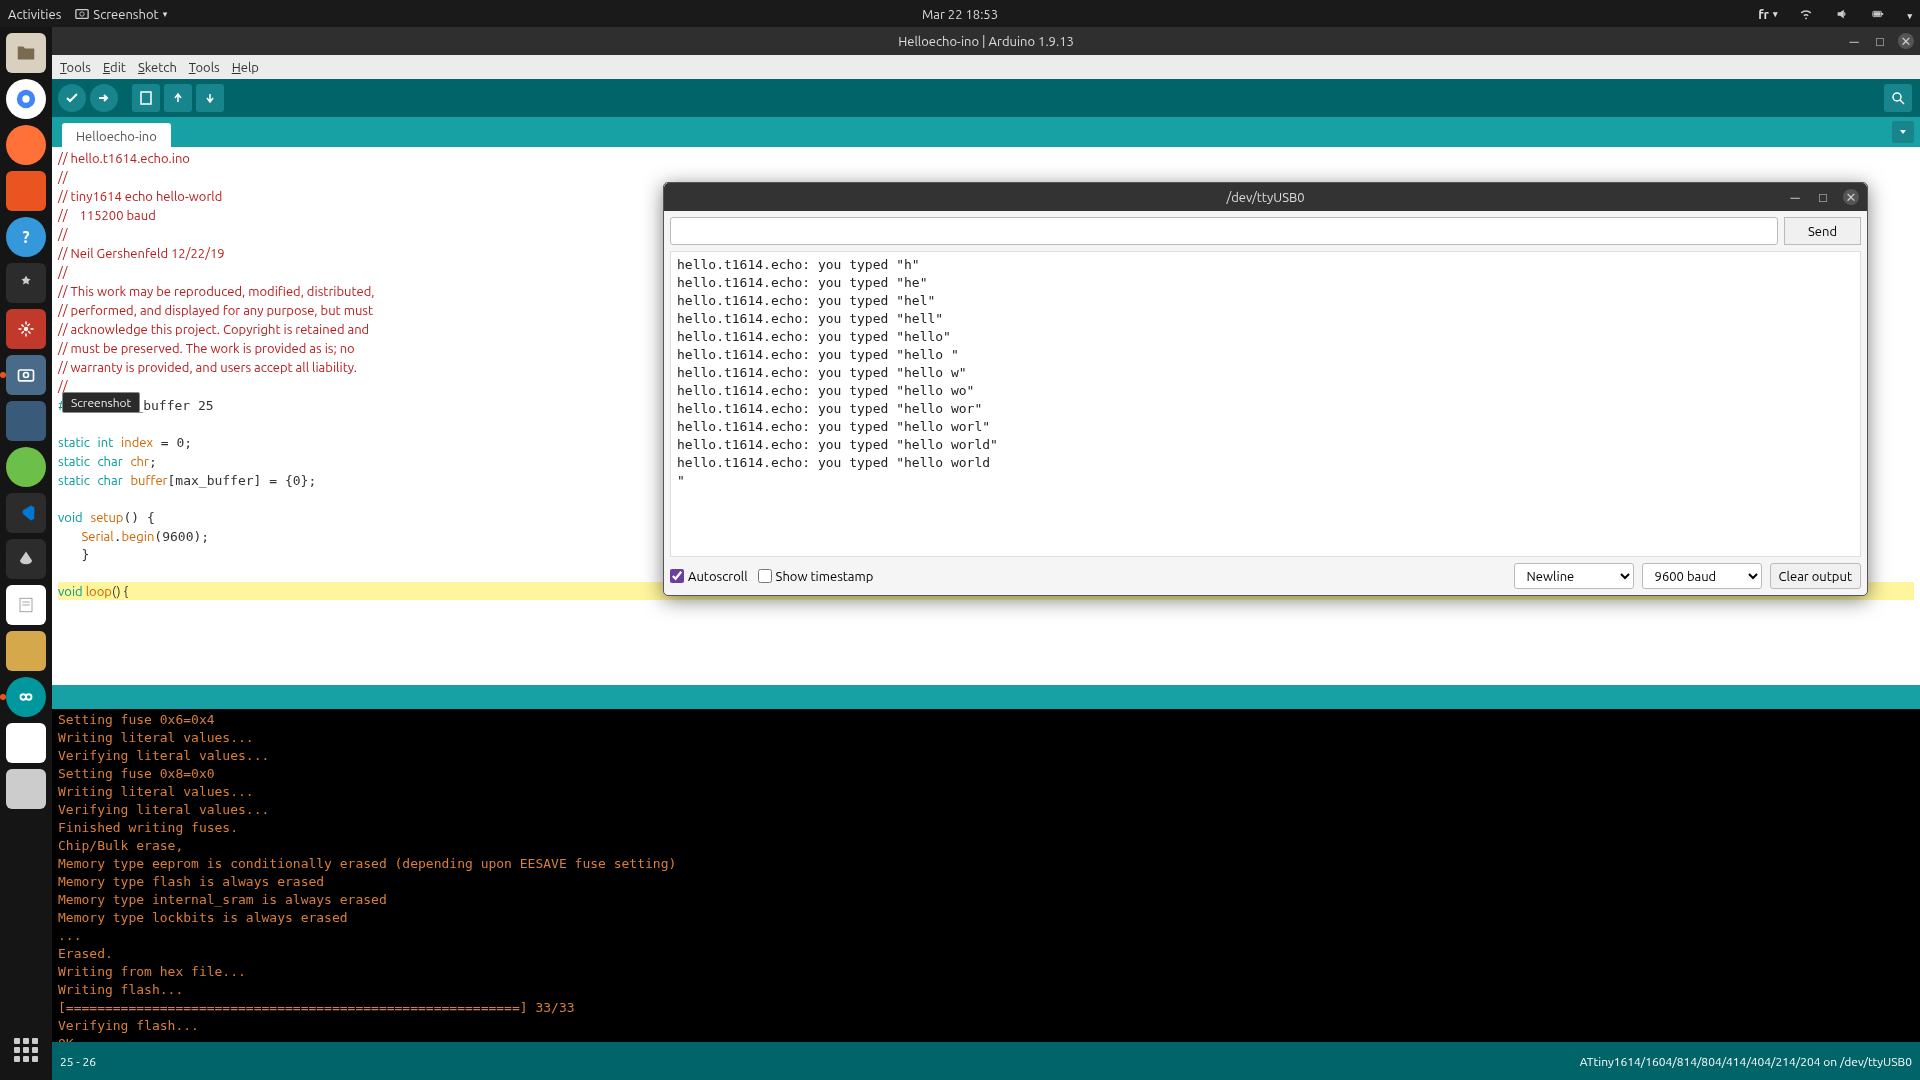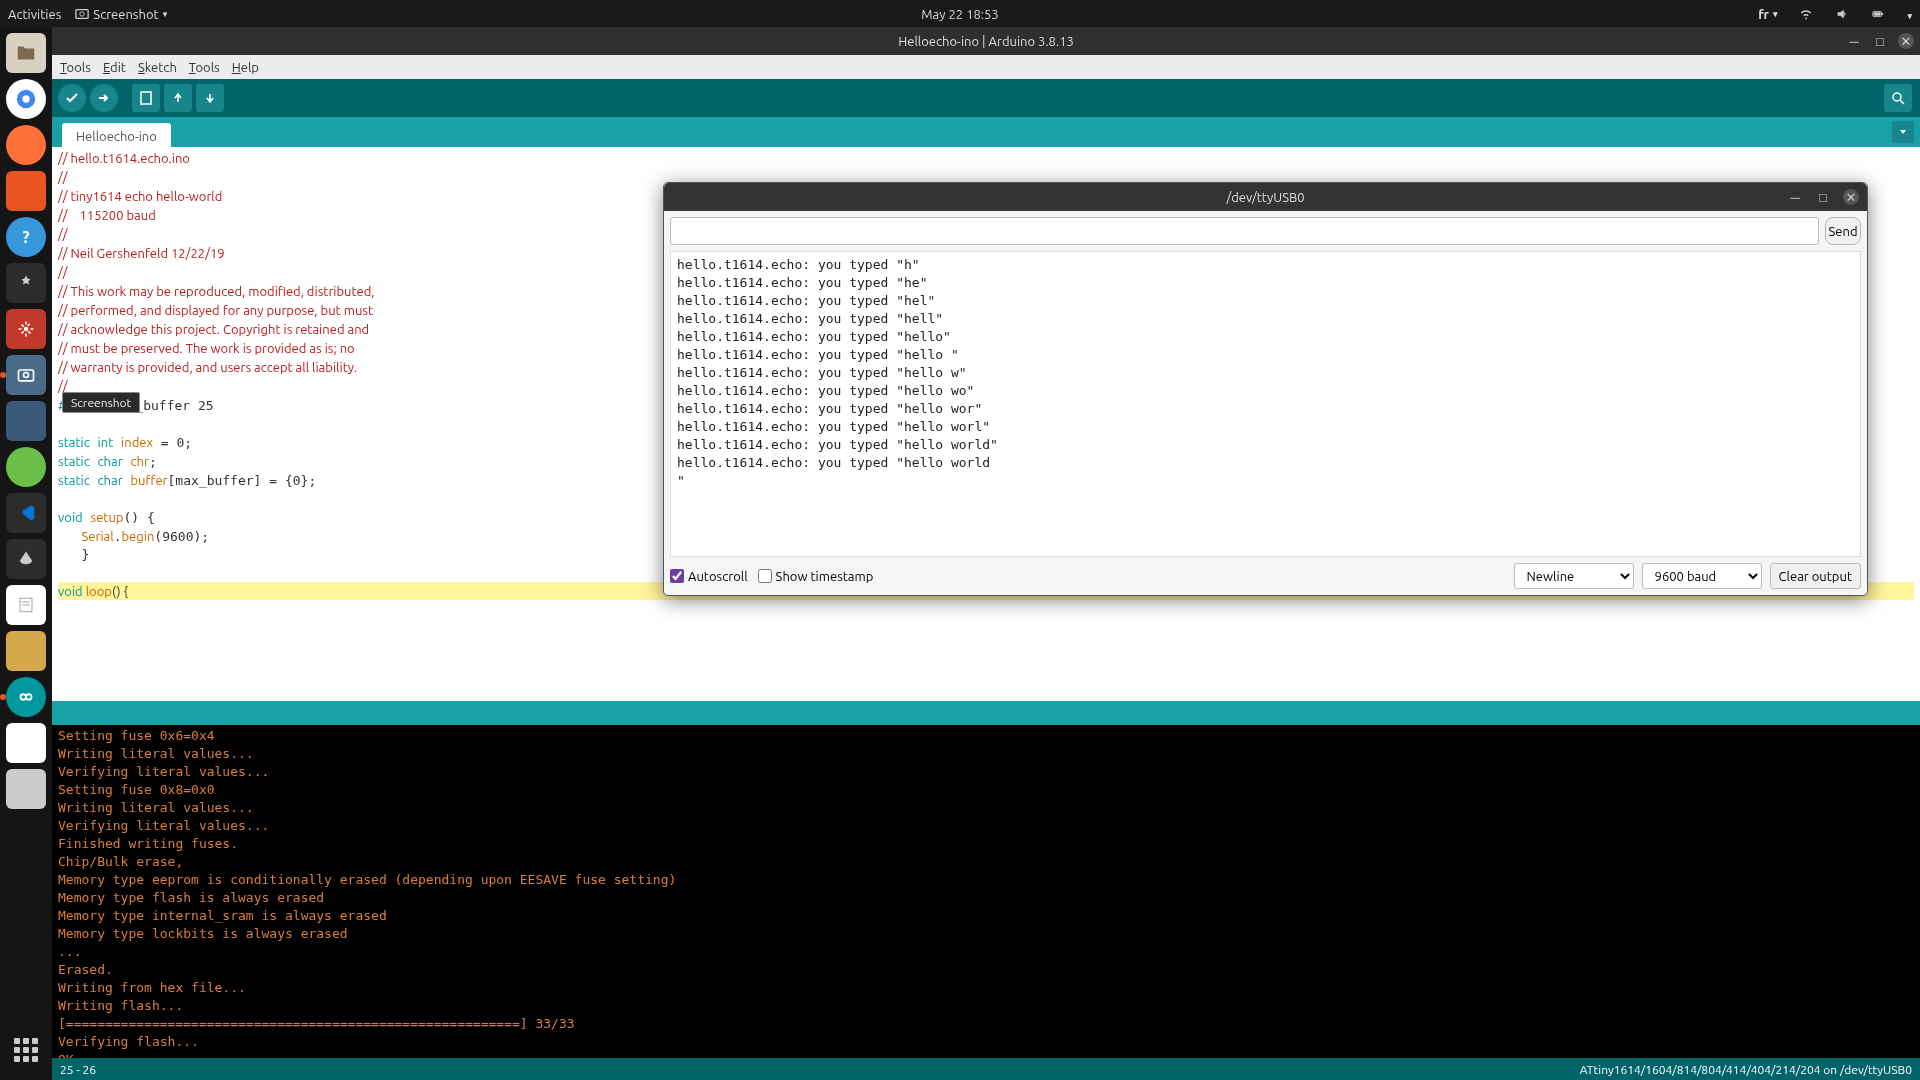--- a/index.html
+++ b/index.html
@@ -44,32 +44,32 @@
 .tabbar .dd { position: absolute; right: 6px; width: 22px; height: 22px; background: #17858b; border-radius: 3px; display: flex; align-items: center; justify-content: center; top: 4px; }
 
 .editor { flex: 1; background: #fff; font-family: "DejaVu Sans Mono", monospace; font-size: 13px; color: #333; padding: 2px 6px; white-space: pre; overflow: hidden; line-height: 18px; position: relative; }
 .editor .c { color: #b91c1c; }
 .editor .kw2 { color: #009999; }
 .editor .fn { color: #cc6600; }
 .editor .hl { background: #fff59d; display: inline-block; width: 100%; }
 
 .statusband { height: 24px; background: #17a1a5; }
 .console { height: 333px; background: #000; color: #d97f3a; font-family: "DejaVu Sans Mono", monospace; font-size: 13px; white-space: pre; padding: 2px 6px; overflow-y: scroll; line-height: 18px; }
-.footer { height: 22px; background: #006468; color: #fff; display: flex; align-items: center; font-size: 12px; padding: 0 8px; }
+.footer { height: 38px; background: #006468; color: #fff; display: flex; align-items: center; font-size: 12px; padding: 0 8px; }
 .footer .l { margin-right: auto; }
 
 
 .serialwin { position: absolute; left: 663px; top: 182px; width: 1205px; height: 414px; background: #f5f5f5; border: 1px solid #555; border-radius: 5px; display: flex; flex-direction: column; box-shadow: 0 4px 20px rgba(0,0,0,0.5); }
 .serialwin .swtitle { height: 28px; background: #333; color: #ddd; display: flex; align-items: center; justify-content: center; font-size: 13px; border-radius: 5px 5px 0 0; position: relative; }
 .serialwin .swtitle .winbtns { position: absolute; right: 8px; display: flex; gap: 12px; }
 .serialwin .swtitle .wbtn { width: 16px; height: 16px; display: flex; align-items: center; justify-content: center; color: #ccc; }
 .serialwin .swtitle .wbtn.close { background: #555; border-radius: 50%; }
 .serialwin .inputrow { display: flex; padding: 6px; gap: 6px; }
 .serialwin .inputrow input { flex: 1; height: 28px; border: 1px solid #bbb; border-radius: 3px; background: #fff; padding: 0 6px; }
-.serialwin .inputrow button { width: 36px; border: 1px solid #bbb; border-radius: 8px; background: #f0f0f0; font-size: 13px; }
+.serialwin .inputrow button { width: 77px; border: 1px solid #bbb; border-radius: 0; background: #f0f0f0; font-size: 13px; }
 .serialwin .output { flex: 1; background: #fff; margin: 0 6px; border: 1px solid #ddd; font-family: "DejaVu Sans Mono", monospace; font-size: 13px; white-space: pre; padding: 4px 6px; line-height: 18px; color: #222; overflow: auto; }
 .serialwin .bottomrow { display: flex; align-items: center; padding: 6px; gap: 10px; font-size: 13px; }
 .serialwin .bottomrow .chk { display: flex; align-items: center; gap: 4px; }
 .serialwin .bottomrow .chk input { width: 14px; height: 14px; accent-color: #6b3fa0; }
 .serialwin .bottomrow .right { margin-left: auto; display: flex; gap: 8px; }
 .serialwin .bottomrow select, .serialwin .bottomrow button { height: 26px; border: 1px solid #bbb; border-radius: 3px; background: #fff; padding: 0 8px; font-size: 13px; min-width: 120px; }
 .serialwin .bottomrow button { background: #f0f0f0; min-width: auto; }
 
 
 .tooltip { position: absolute; left: 62px; top: 392px; background: #2a2a2a; color: #eee; border: 1px solid #888; padding: 3px 8px; font-size: 12px; border-radius: 2px; z-index: 100; }
@@ -86,21 +86,21 @@
     <span class="menuitem">Activities</span>
     <span class="menuitem">
       <svg viewBox="0 0 16 16">
           <rect x="1" y="3" width="14" height="10" rx="1" fill="none" stroke="#ccc" stroke-width="1.5"></rect>
           <circle cx="8" cy="8" r="2.5" fill="none" stroke="#ccc"></circle>
         </svg>
       <span>Screenshot</span>
       <span class="tri">▾</span>
     </span>
   </div>
-  <div class="center">May 22  18:53</div>
+  <div class="center">Mar 22  18:53</div>
   <div class="right">
     <span class="menuitem">
         <span>fr</span>
         <span class="tri">▾</span>
       </span>
     <svg viewBox="0 0 16 16">
         <path d="M8 12a1 1 0 100 2 1 1 0 000-2zm-3-3a5 5 0 016 0l-1 1.5a3 3 0 00-4 0zm-3-3a9 9 0 0112 0l-1 1.5a7 7 0 00-10 0z"></path>
       </svg>
     <svg viewBox="0 0 16 16">
         <path d="M3 6v4h3l4 3V3L6 6zm9 2a3 3 0 00-1.5-2.6v5.2A3 3 0 0012 8z"></path>
@@ -183,21 +183,21 @@
       <span></span>
       <span></span>
       <span></span>
     </div>
 </div>
 
 <div class="tooltip">Screenshot</div>
 
 <div class="win">
   <div class="titlebar">
-    <span>Helloecho-ino | Arduino 3.8.13</span>
+    <span>Helloecho-ino | Arduino 1.9.13</span>
     <div class="winbtns">
       <div class="wbtn">─</div>
       <div class="wbtn">□</div>
       <div class="wbtn close">✕</div>
     </div>
   </div>
   <div class="menubar">
     <span>Tools</span>
     <span>Edit</span>
     <span>Sketch</span>

